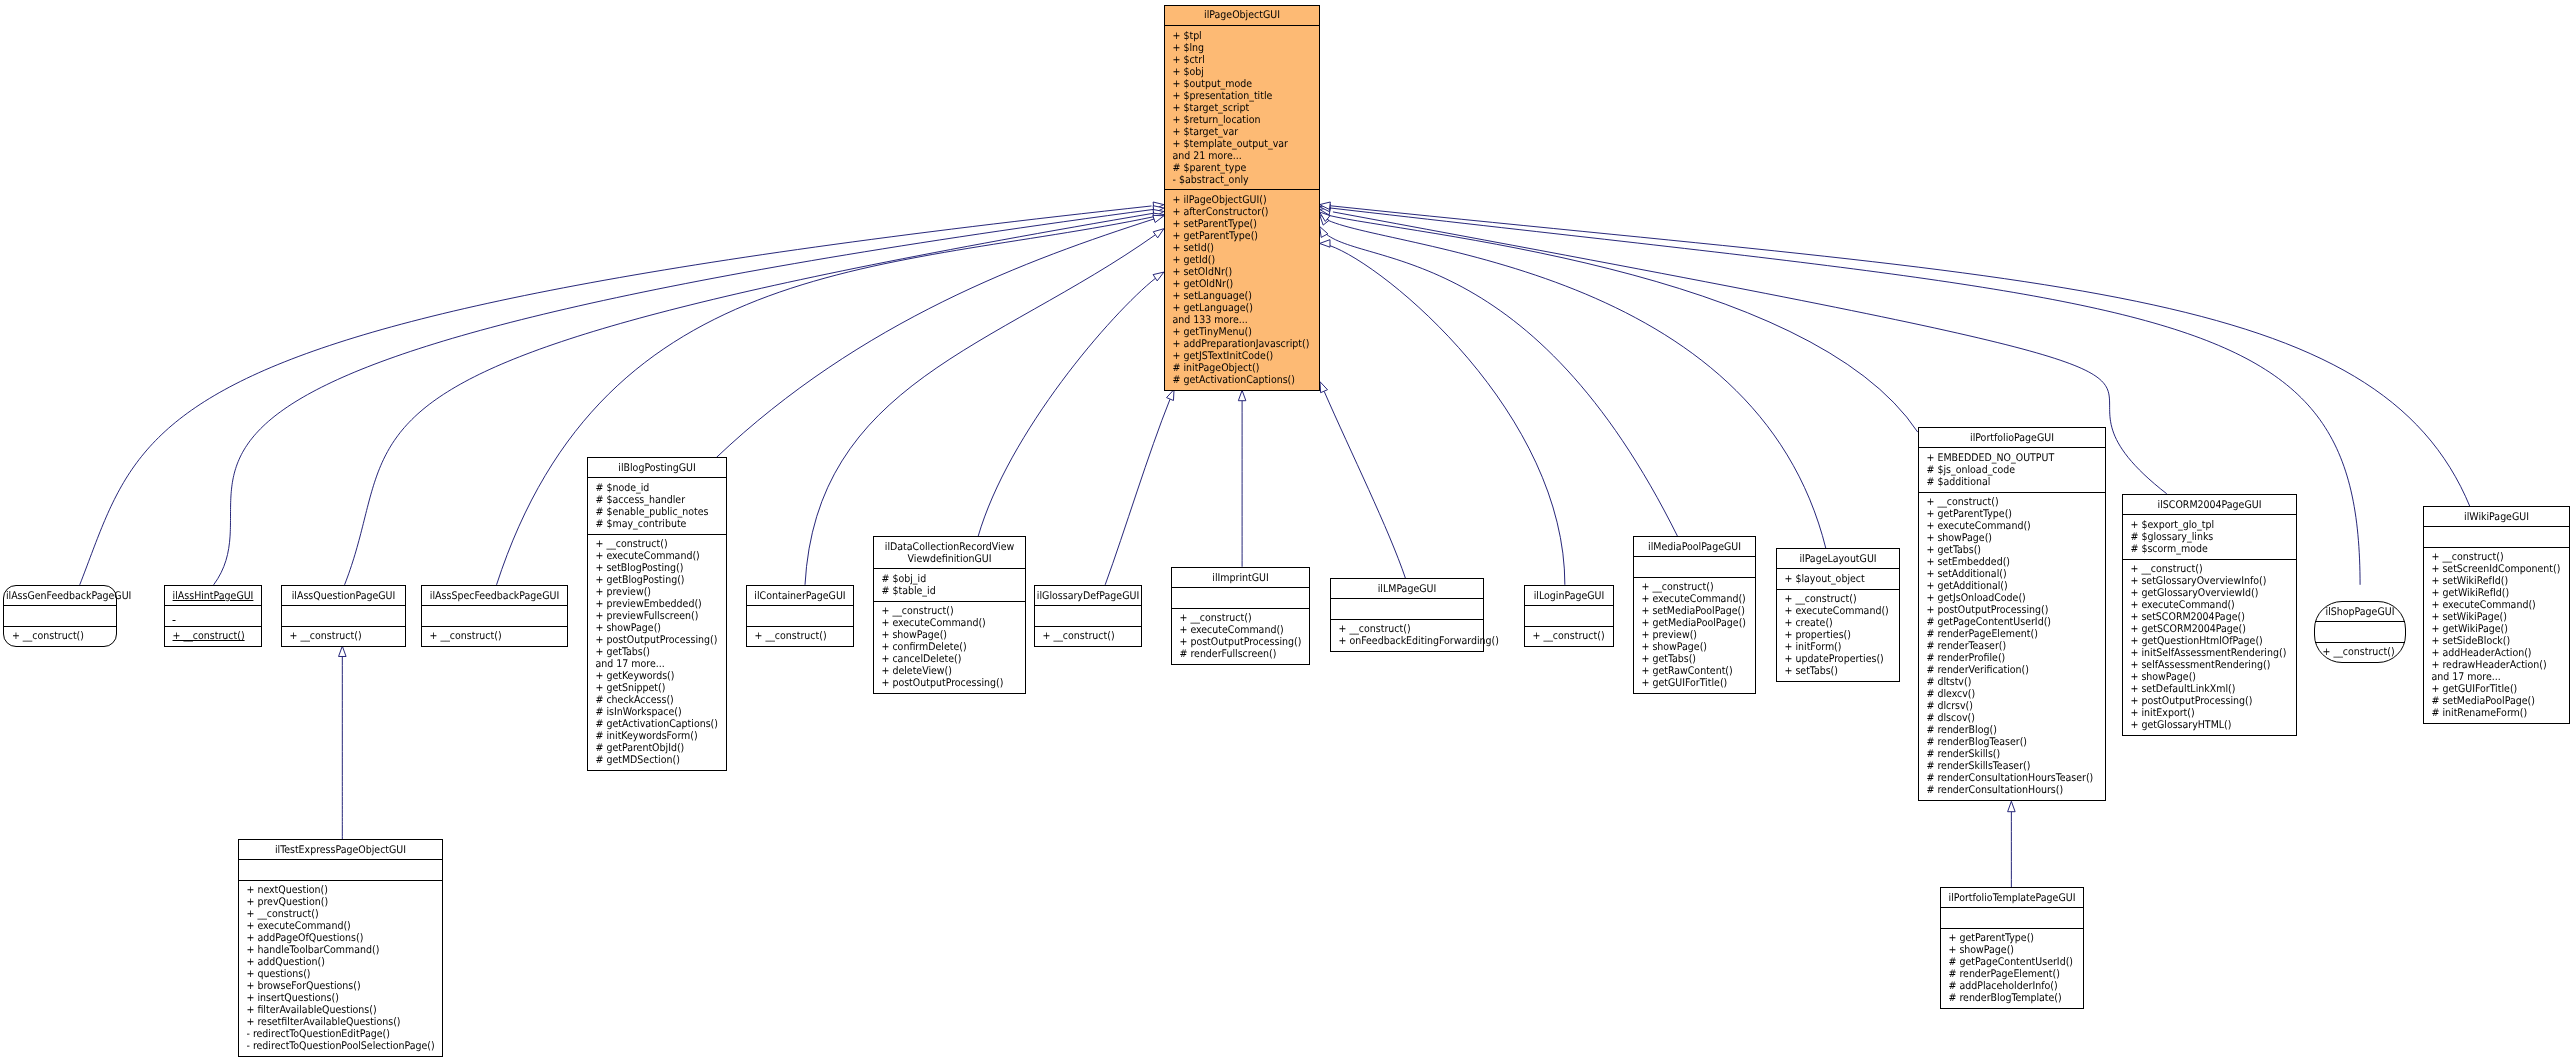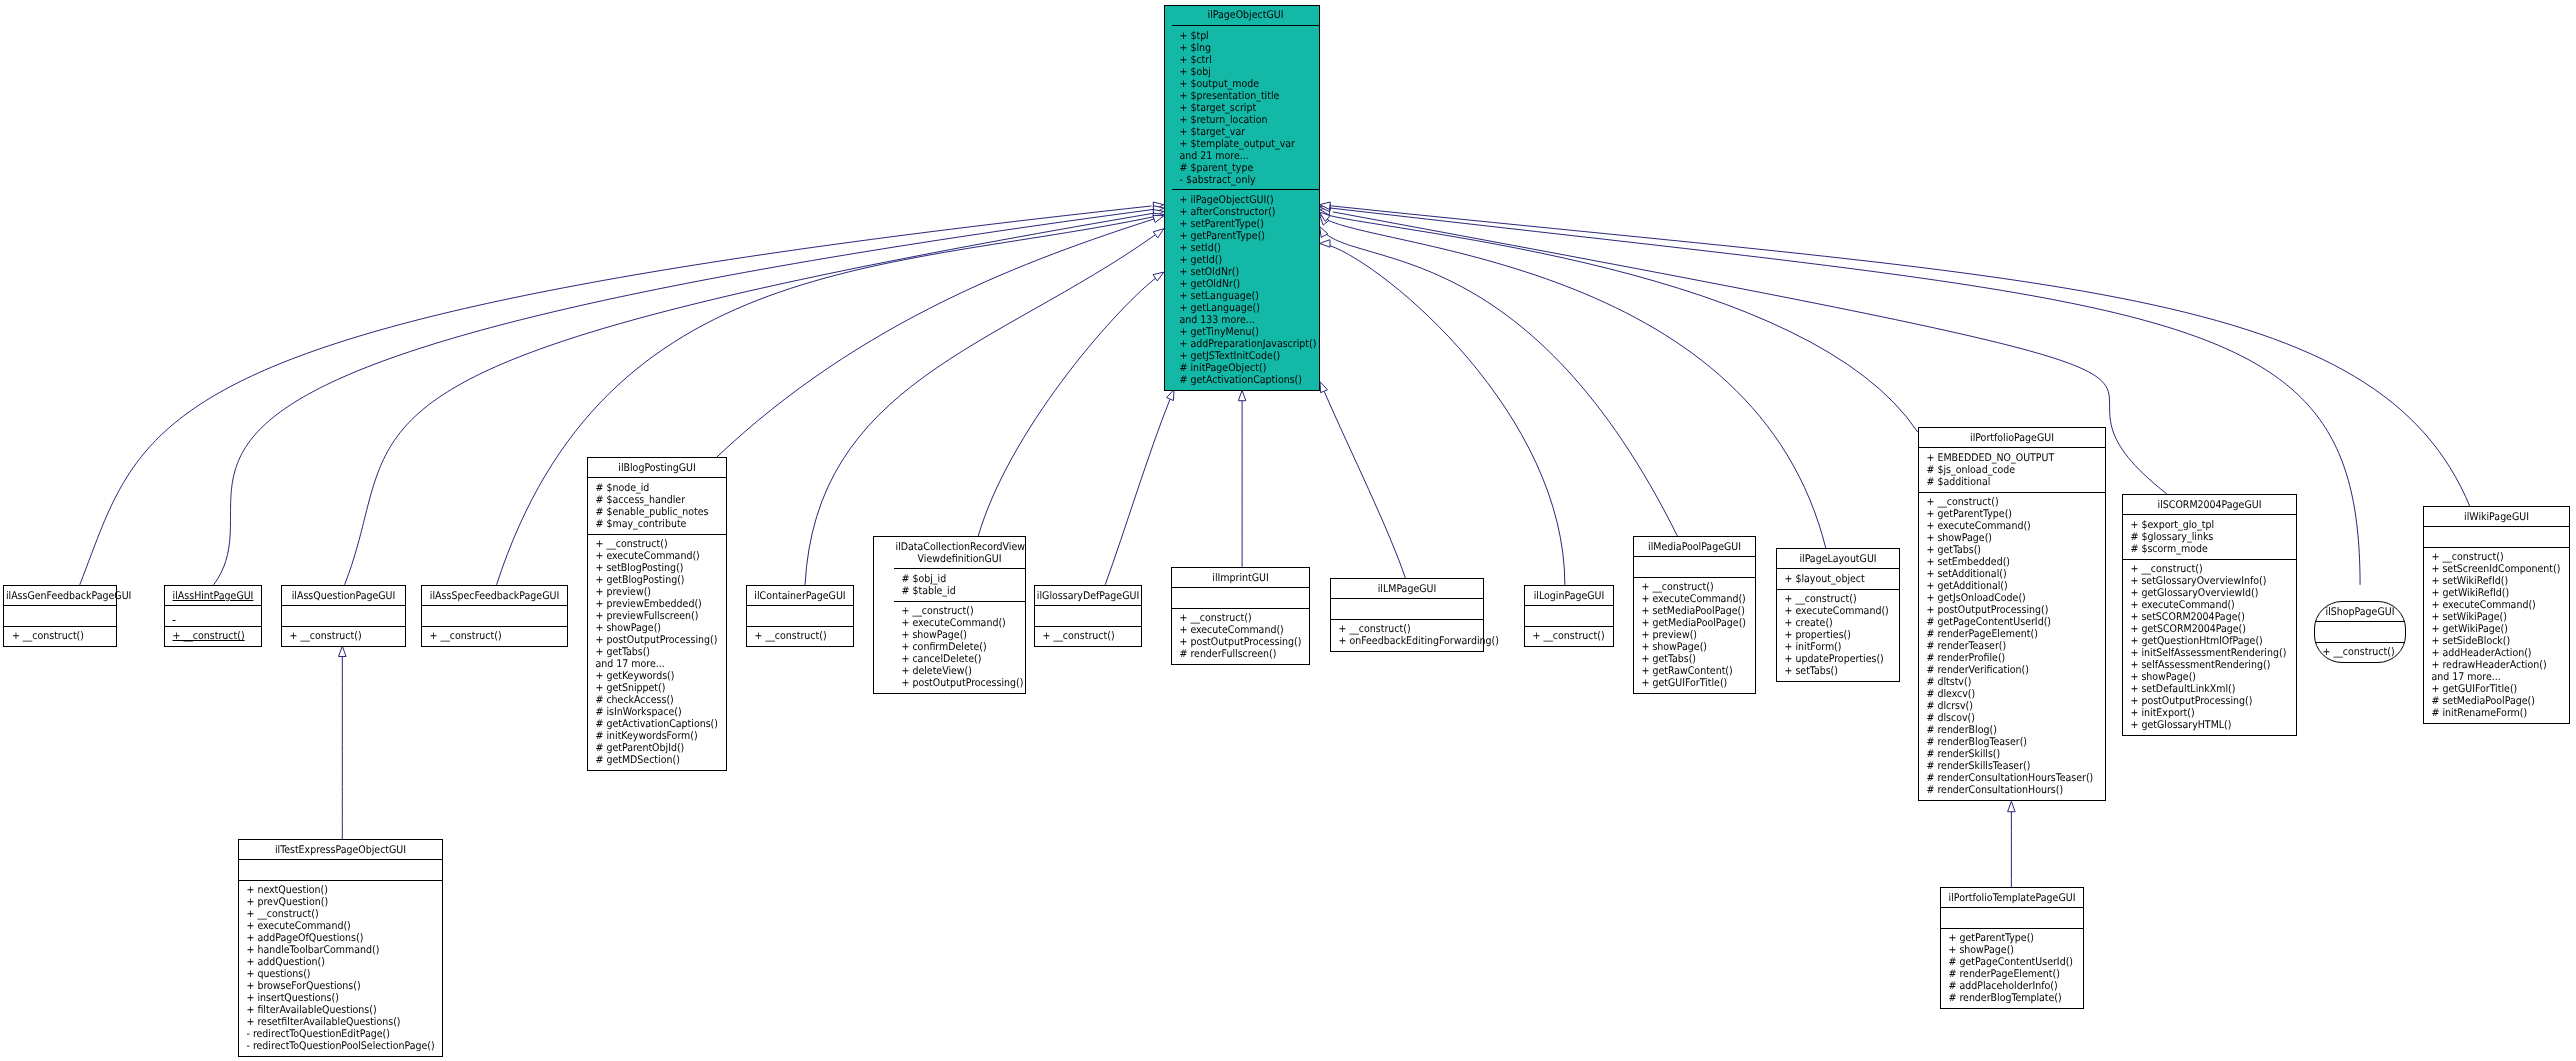--- a/index.html
+++ b/index.html
@@ -1,20 +1,20 @@
 <!DOCTYPE html>
 <html style="font-size:12px"><head>
 <meta charset="utf-8">
 <style>
   html,body{margin:0;padding:0;background:#ffffff;}
   #canvas{position:relative;width:2576px;height:1062px;overflow:hidden;background:#ffffff;
     font-family:"DejaVu Sans Condensed","DejaVu Sans",sans-serif;
     -webkit-font-smoothing:antialiased;text-rendering:geometricPrecision;}
   .cls{position:absolute;border:0.8px solid #000000;background:#ffffff;box-sizing:border-box;}
-  .cls.root{background:#14b8a6;padding-left:7px;}
+  .cls.root{background:#fdba74;}
   .sec{box-sizing:border-box;}
   .sec.title{text-align:center;padding:3.7px 1.5px;}
   .sec.attrs,.sec.methods{border-top:0.8px solid #000000;padding:3.7px 7.5px;}
   .row{white-space:pre;font-size:10.5px;line-height:12px;color:#000000;}
   svg#edges{position:absolute;left:0;top:0;width:2576px;height:1062px;pointer-events:none;}
   svg#edges path.edge{fill:none;stroke:#191970;stroke-width:1.25;}
   svg#edges path.head{fill:#ffffff;stroke:#191970;stroke-width:1.25;stroke-linejoin:miter;}
 </style>
 </head>
 <body>
@@ -92,21 +92,21 @@
           <div class="row">+ setLanguage()</div>
           <div class="row">+ getLanguage()</div>
           <div class="row">and 133 more...</div>
           <div class="row">+ getTinyMenu()</div>
           <div class="row">+ addPreparationJavascript()</div>
           <div class="row">+ getJSTextInitCode()</div>
           <div class="row"># initPageObject()</div>
           <div class="row"># getActivationCaptions()</div>
         </div>
       </div>
-      <div class="cls" style="left: 3.4px; top: 585px; width: 114px;">
+      <div class="cls" style="left: 3.4px; top: 585px; width: 114px; border-radius: 13px;">
         <div class="sec title">
           <div class="row">ilAssGenFeedbackPageGUI</div>
         </div>
         <div class="sec attrs">
           <div class="row">&nbsp;</div>
         </div>
         <div class="sec methods">
           <div class="row">+ __construct()</div>
         </div>
       </div>
@@ -179,21 +179,21 @@
         <div class="sec title">
           <div class="row">ilContainerPageGUI</div>
         </div>
         <div class="sec attrs">
           <div class="row">&nbsp;</div>
         </div>
         <div class="sec methods">
           <div class="row">+ __construct()</div>
         </div>
       </div>
-      <div class="cls" style="left: 873px; top: 536px; width: 153px; padding-left: 20px;">
+      <div class="cls" style="left: 873px; top: 536px; width: 153px;">
         <div class="sec title">
           <div class="row">ilDataCollectionRecordView</div>
           <div class="row">ViewdefinitionGUI</div>
         </div>
         <div class="sec attrs">
           <div class="row"># $obj_id</div>
           <div class="row"># $table_id</div>
         </div>
         <div class="sec methods">
           <div class="row">+ __construct()</div>

